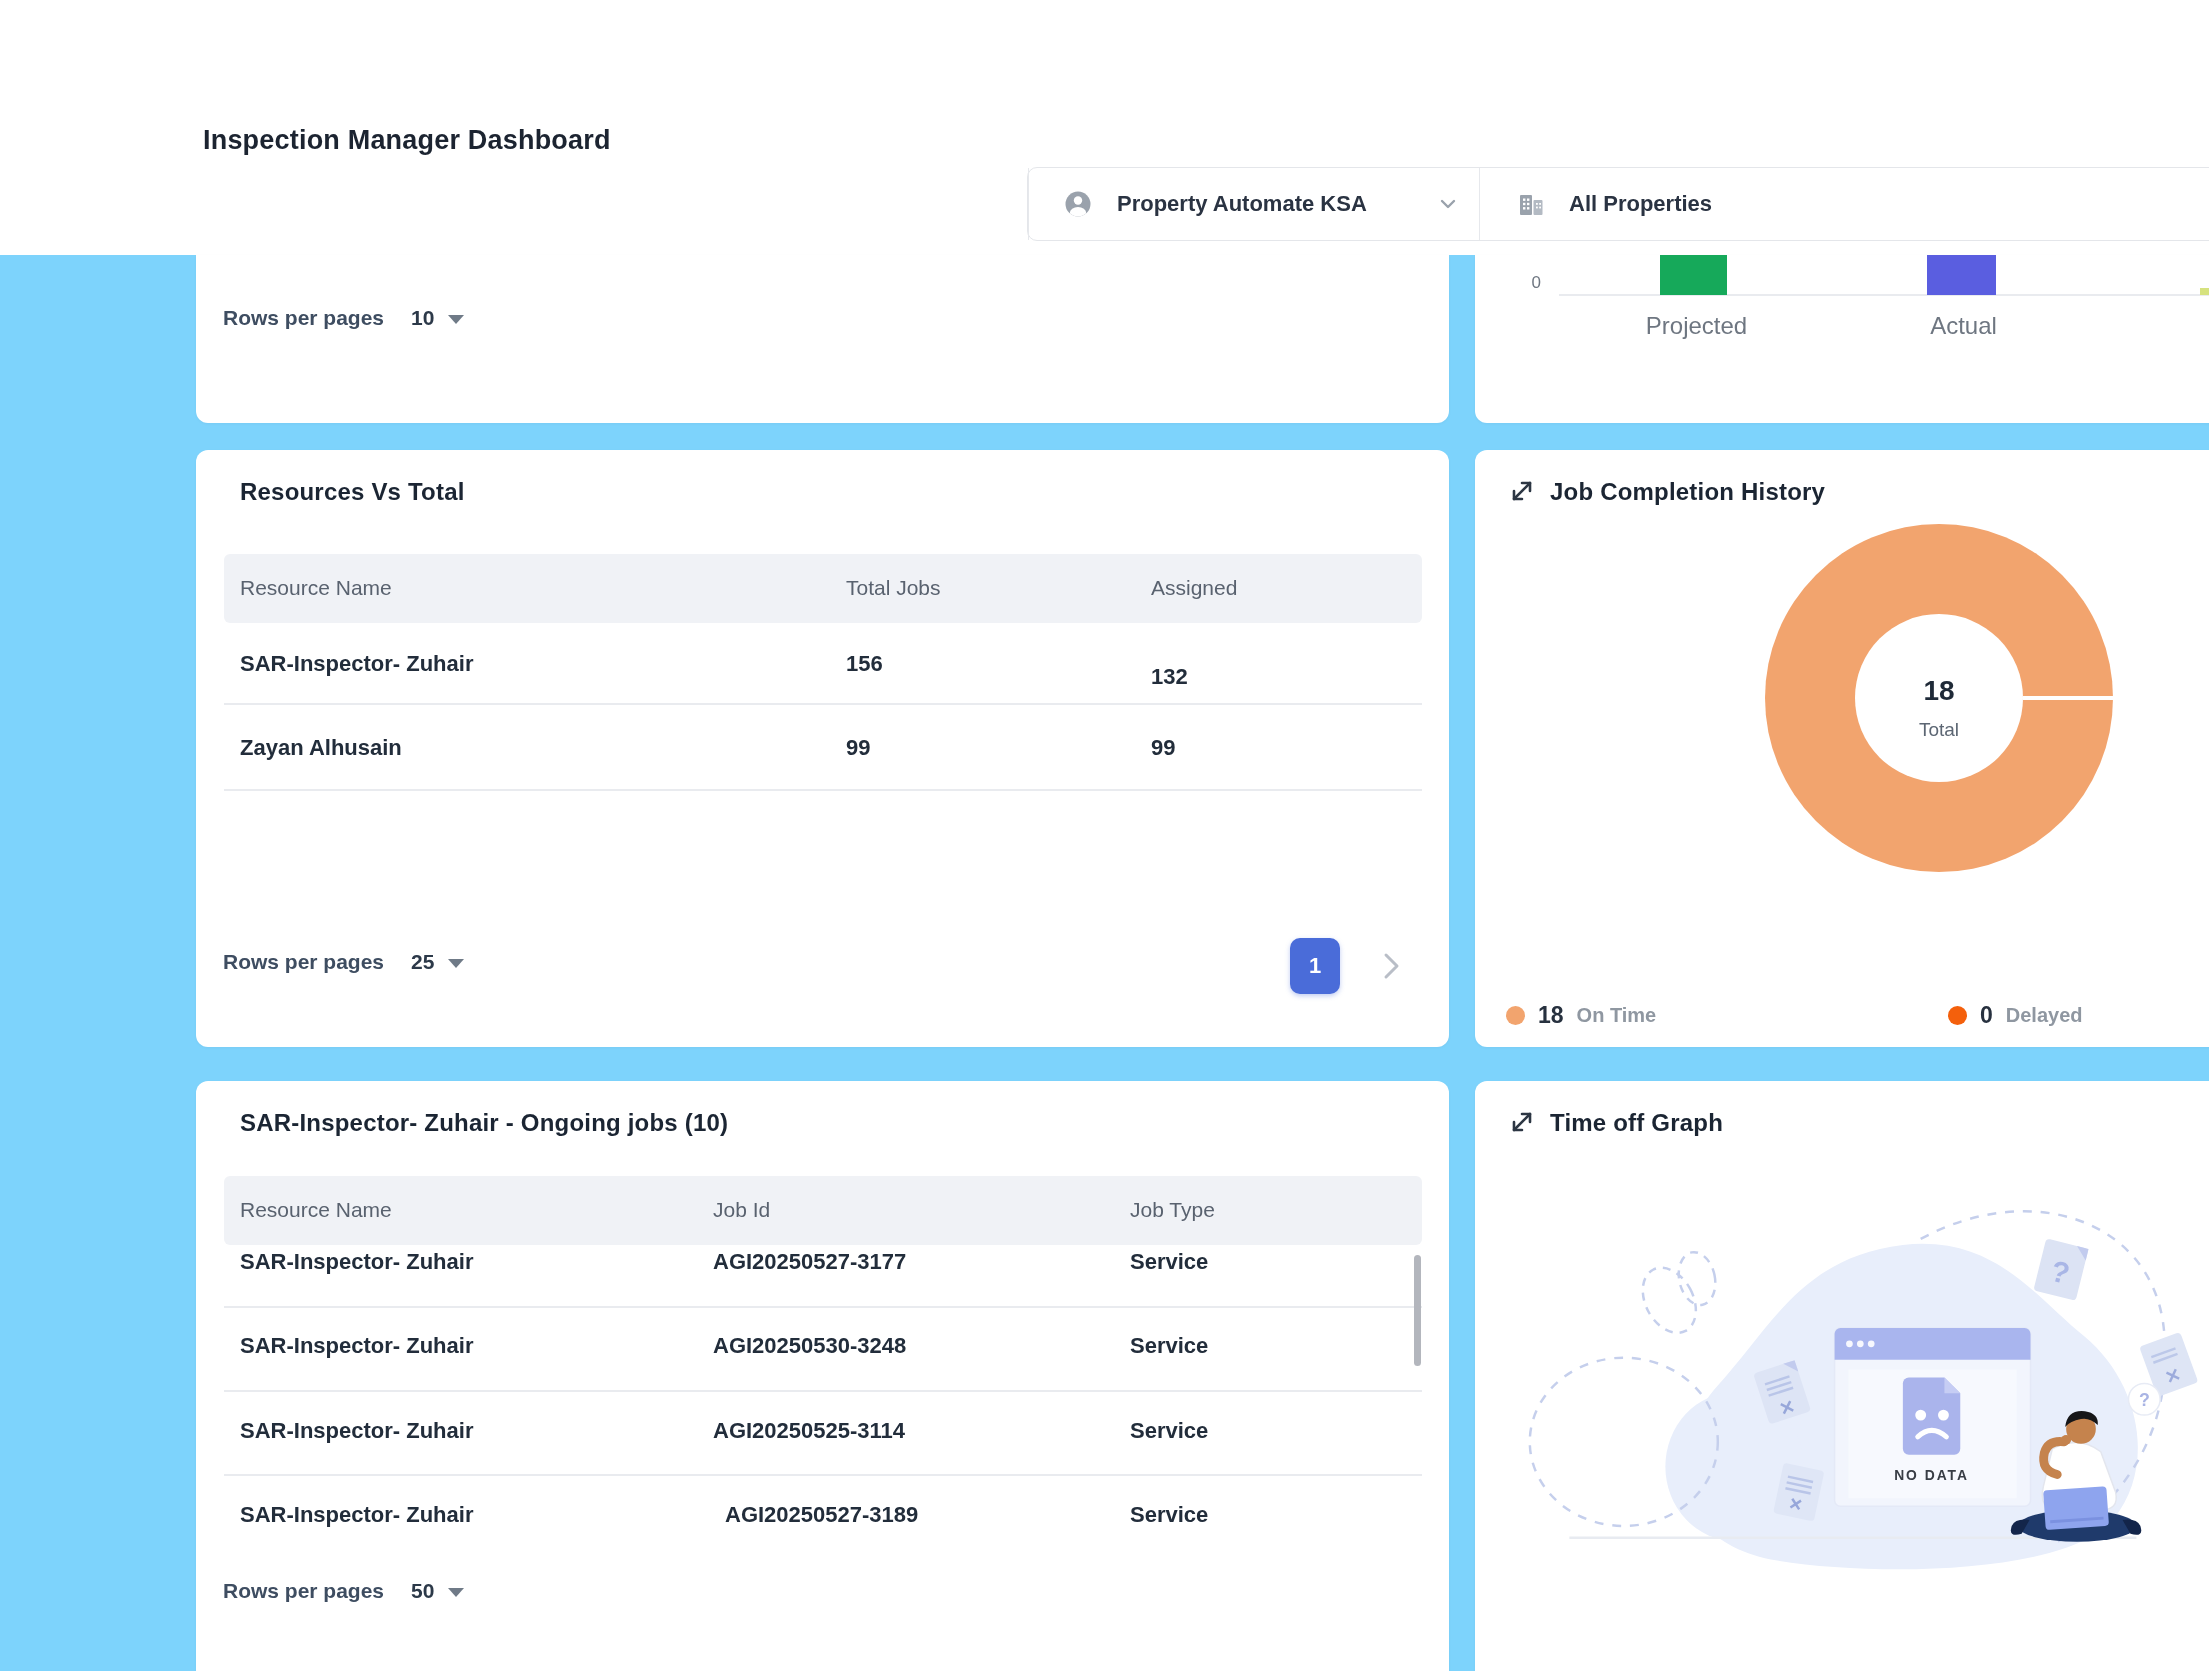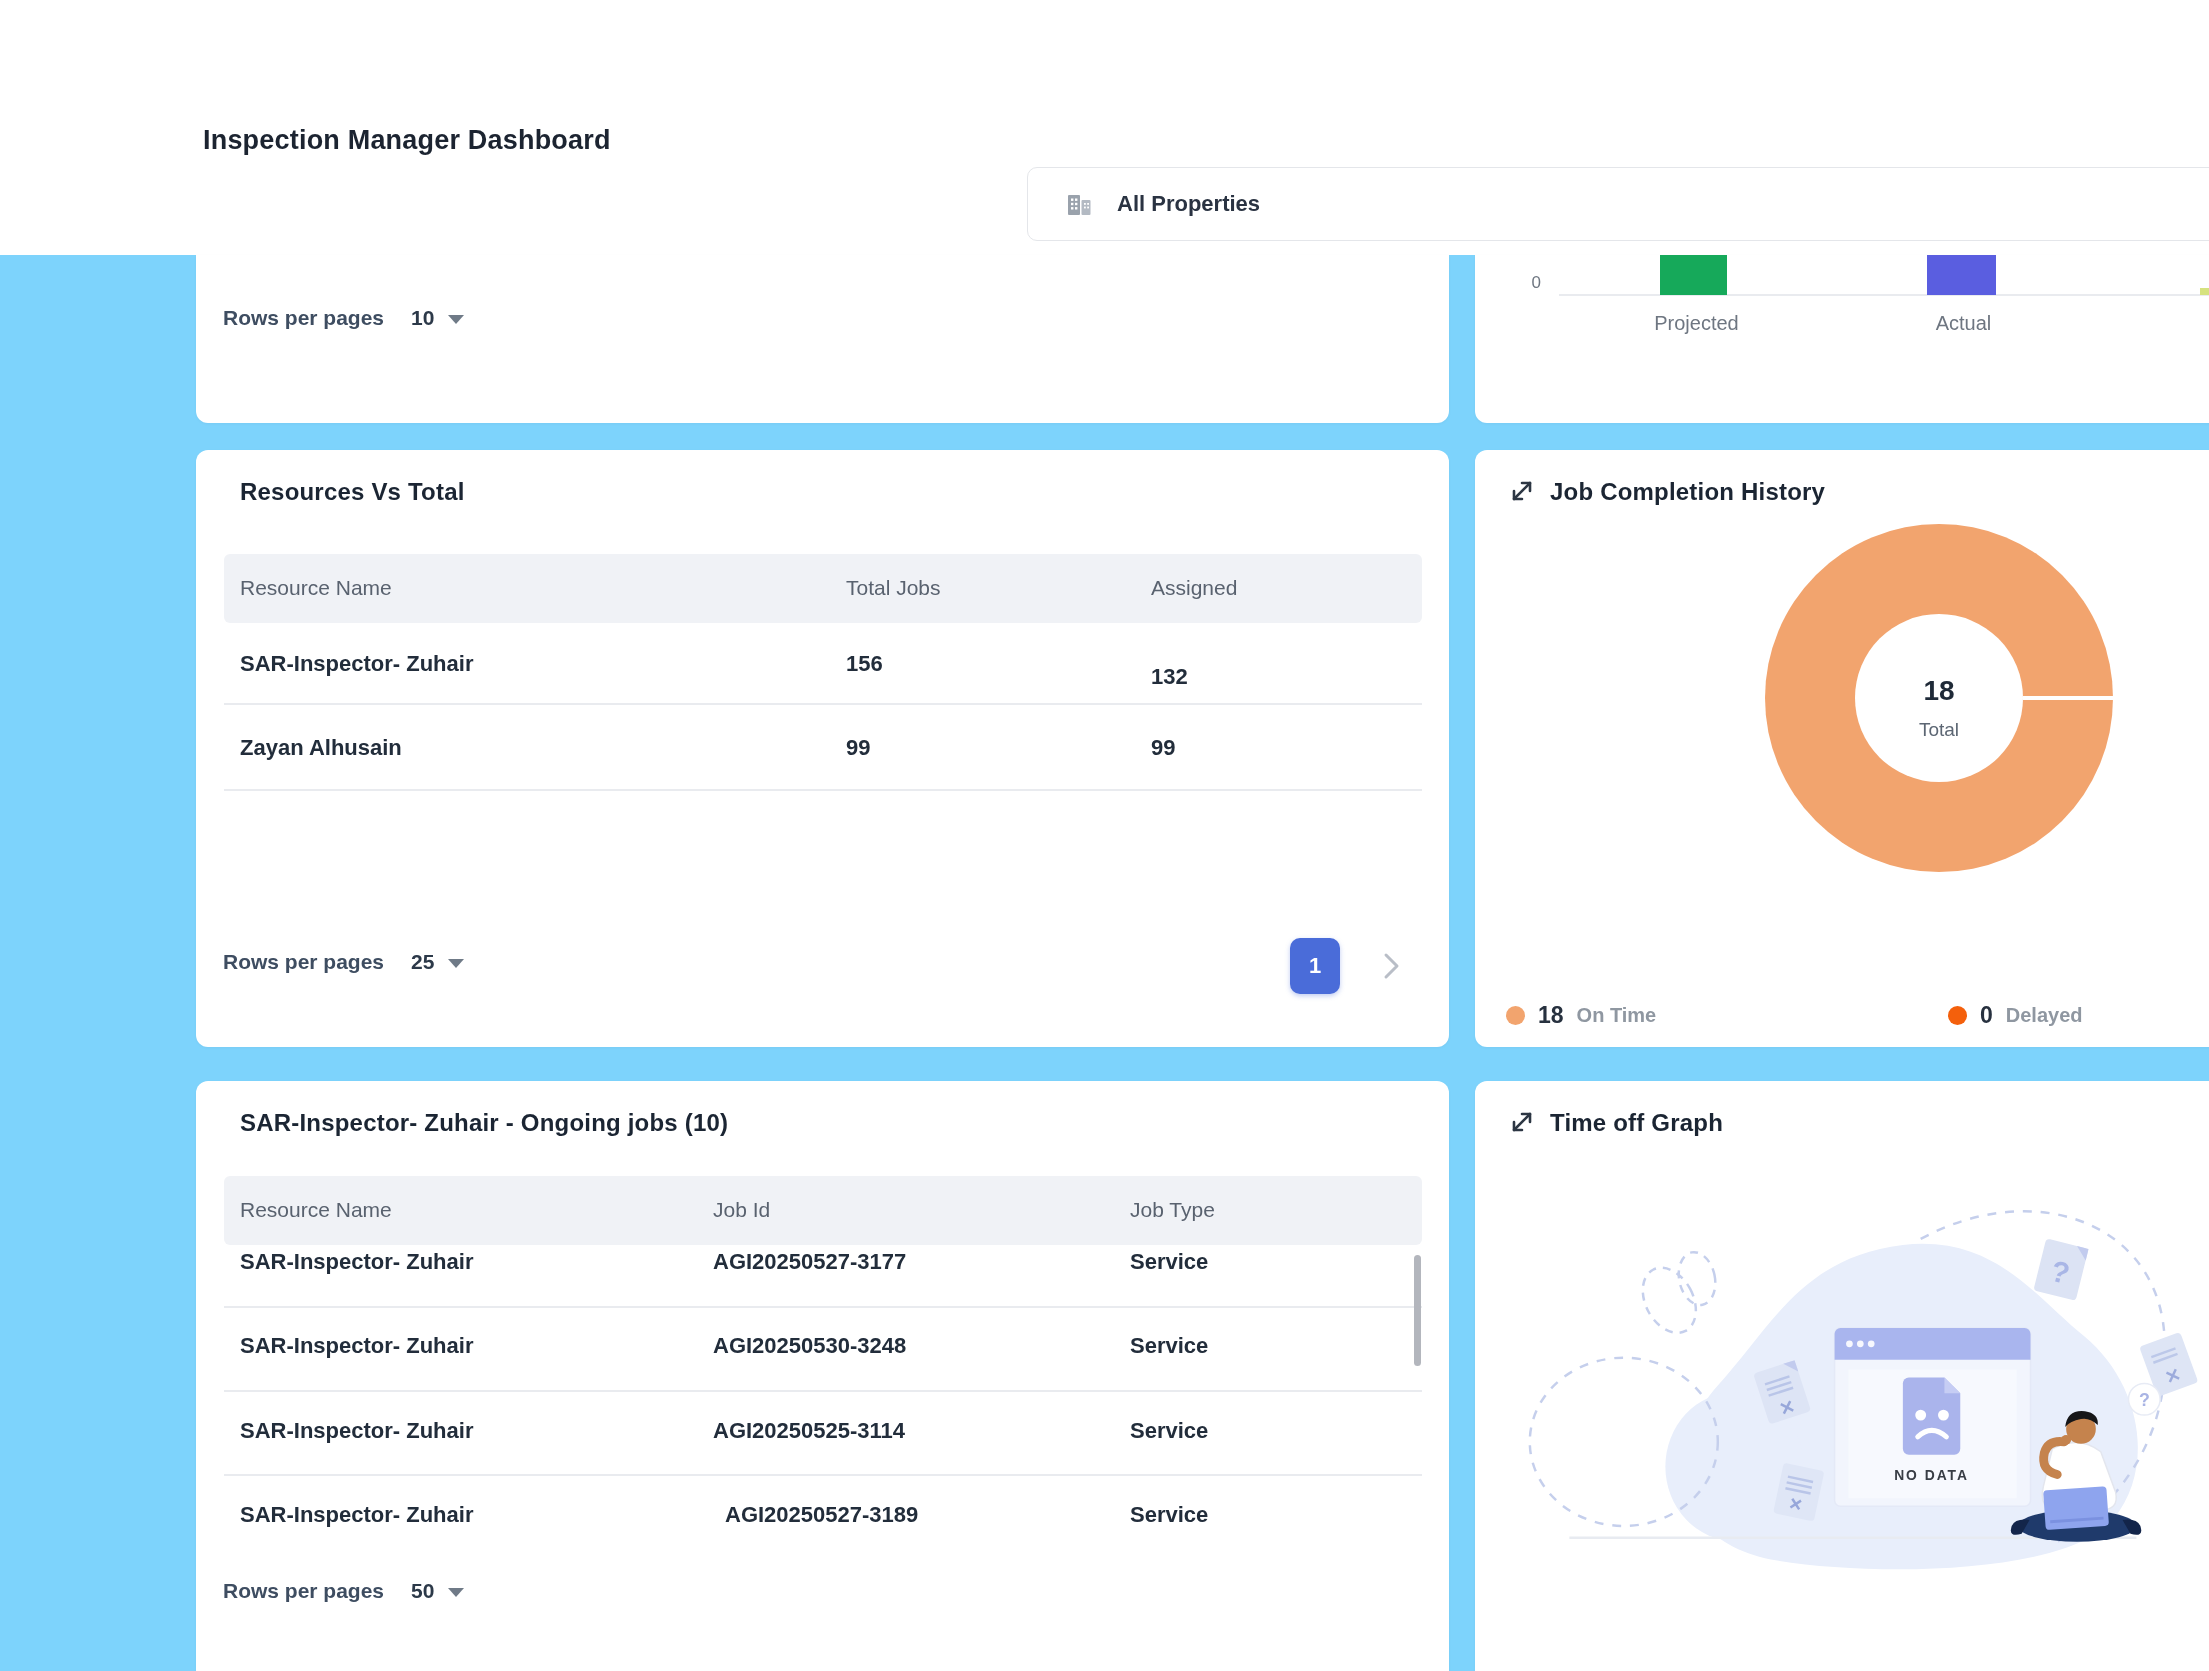--- a/index.html
+++ b/index.html
@@ -39,21 +39,21 @@
   .caret-down{width:0;height:0;border-left:8px solid transparent;border-right:8px solid transparent;border-top:9px solid #6f7a87;margin-left:14px;margin-top:3px;}
   
   .card-preview-l{left:196px;top:255px;width:1253px;height:168px;border-radius:0 0 12px 12px;}
   .card-preview-r{left:1475px;top:255px;width:752px;height:168px;border-radius:0 0 12px 12px;overflow:hidden;}
   .axis-line{position:absolute;left:84px;top:39px;width:668px;height:2px;background:#e9ebef;}
   .y-tick{position:absolute;left:40px;top:18px;width:26px;text-align:right;font-size:17px;color:#6e7681;}
   .bar{position:absolute;top:0;height:40px;}
   .bar-projected{left:185px;width:67px;background:#16a95a;}
   .bar-actual{left:452px;width:69px;background:#5a5ee0;}
   .bar-partial{left:725px;top:33px;width:16px;height:7px;background:#d6e27f;}
-  .x-cat{position:absolute;top:57px;width:149px;text-align:center;font-size:20px;color:#6e7681;}
+  .x-cat{position:absolute;top:57px;width:149px;text-align:center;font-size:24px;color:#6e7681;}
   .cat-0{left:147px;}
   .cat-1{left:414px;}
   
   .tbl-head{position:absolute;left:28px;width:1198px;height:69px;background:#f0f2f6;border-radius:6px;}
   .th{position:absolute;font-size:21px;font-weight:500;color:#59626f;}
   .td{position:absolute;font-size:22px;font-weight:600;color:#222d3b;white-space:nowrap;}
   .row-sep{position:absolute;left:28px;width:1198px;height:2px;background:#e9ebef;}
   
   .card-resources{left:196px;top:450px;width:1253px;height:597px;}
   
@@ -83,20 +83,39 @@
 </style>
 </head>
 <body>
 
 <div class="screen">
 
   <div class="header">
     <div class="page-title">Inspection Manager Dashboard</div>
 
     <div class="filter-bar">
+      <div class="filter-seg seg-account">
+        <svg class="icon" width="30" height="30" viewBox="0 0 30 30">
+          <defs>
+              <clipPath id="uclip">
+                <circle cx="15" cy="15" r="12.5"></circle>
+              </clipPath>
+            </defs>
+          <circle cx="15" cy="15" r="12.5" fill="#9aa2ac"></circle>
+          <g clip-path="url(#uclip)">
+            <circle cx="15" cy="11.5" r="4.2" fill="#ffffff"></circle>
+            <ellipse cx="15" cy="24" rx="8.2" ry="6" fill="#ffffff"></ellipse>
+          </g>
+        </svg>
+        <span class="filter-label">Property Automate KSA</span>
+        <span class="filter-spacer"></span>
+        <svg class="icon" width="22" height="22" viewBox="0 0 22 22">
+          <polyline points="5,8 11,14 17,8" fill="none" stroke="#9aa2ac" stroke-width="2.4" stroke-linecap="round" stroke-linejoin="round"></polyline>
+        </svg>
+      </div>
       <div class="filter-seg seg-property">
         <svg class="icon" width="32" height="30" viewBox="0 0 32 30">
           <rect x="5" y="6" width="12" height="20" rx="1" fill="#9aa2ac"></rect>
           <rect x="18.5" y="11" width="9" height="15" rx="1" fill="#b3bac3"></rect>
           <rect x="8" y="9.5" width="2.4" height="2.4" fill="#fff"></rect>
             <rect x="12" y="9.5" width="2.4" height="2.4" fill="#fff"></rect>
           <rect x="8" y="13.8" width="2.4" height="2.4" fill="#fff"></rect>
             <rect x="12" y="13.8" width="2.4" height="2.4" fill="#fff"></rect>
           <rect x="8" y="18.1" width="2.4" height="2.4" fill="#fff"></rect>
             <rect x="12" y="18.1" width="2.4" height="2.4" fill="#fff"></rect>

